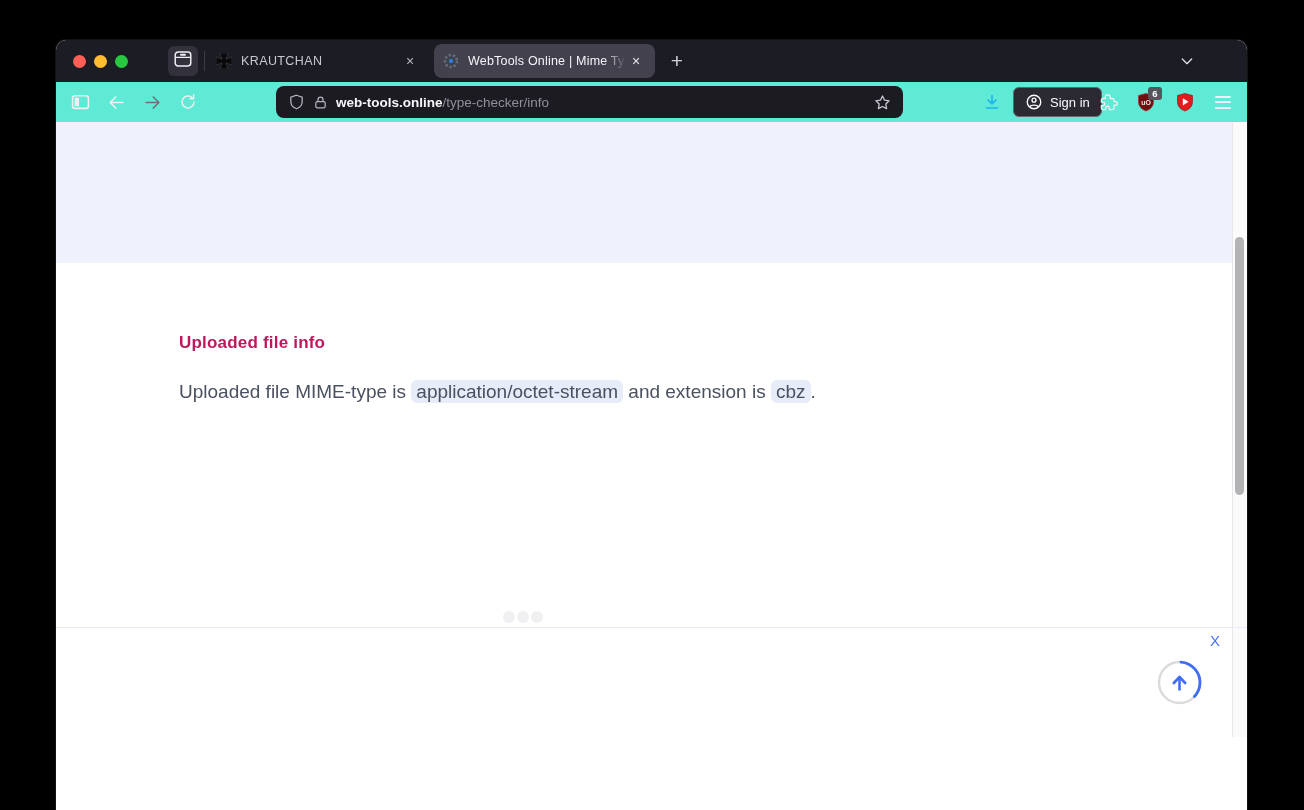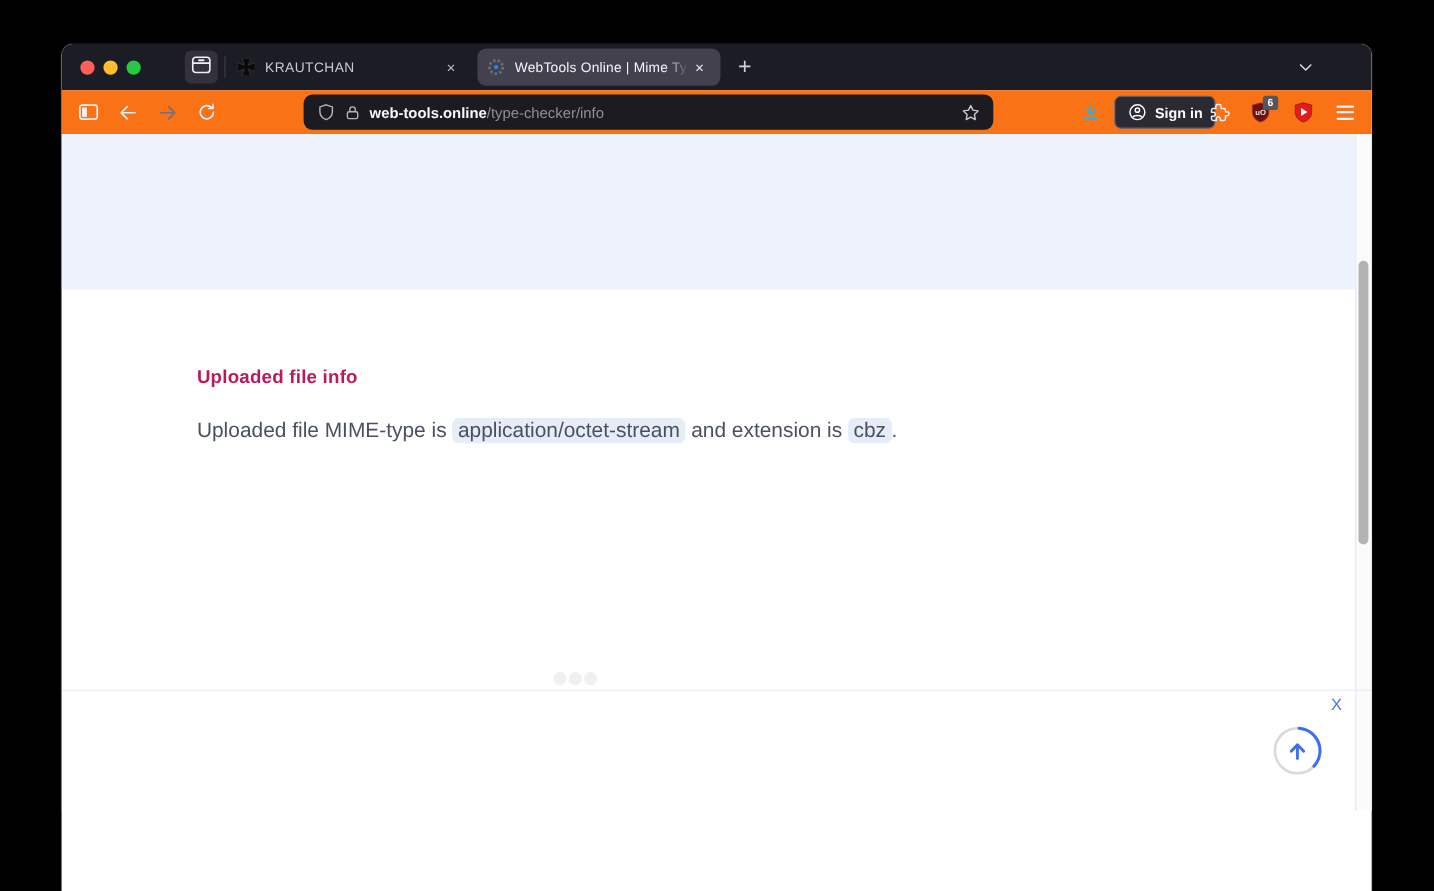--- a/index.html
+++ b/index.html
@@ -27,31 +27,31 @@
   .tab-close { margin-left:auto; width:20px; height:20px; display:flex; align-items:center; justify-content:center;
     color:#b9b9c2; font-size:14px; border-radius:4px; }
   .tab-active { left:378px; width:221px; top:4px; height:34px; border-radius:8px; background:#42414d;
     display:flex; align-items:center; padding:0 9px; position:absolute; }
   .tab-active .tab-label { color:#f5f5f9; letter-spacing:.2px;
     -webkit-mask-image:linear-gradient(90deg,#000 86%,transparent); mask-image:linear-gradient(90deg,#000 86%,transparent); }
   .newtab { position:absolute; left:606px; top:6px; width:30px; height:30px; color:#cfcfd6; font-size:21px; font-weight:300; }
   .alltabs { position:absolute; left:1116px; top:6px; width:30px; height:30px; }
 
   
-  .navbar { position:relative; height:40px; background:#f97316; }
+  .navbar { position:relative; height:40px; background:#5eead4; }
   .nav-icon { position:absolute; top:6px; width:28px; height:28px; display:flex; align-items:center; justify-content:center; border-radius:6px; }
   .urlbar { position:absolute; left:220px; top:4px; width:627px; height:32px; background:#1c1b22;
     border-radius:8px; display:flex; align-items:center; padding:0 12px; }
   .urlbar .sep { width:8px; }
   .url-text { font-size:13.5px; margin-left:8px; white-space:nowrap; }
   .url-domain { color:#f7f7fa; font-weight:700; }
   .url-path { color:#8f8f9d; font-weight:400; }
   .url-star { margin-left:auto; }
   .signin { position:absolute; left:957px; top:5px; height:30px; padding:0 11px; border:1px solid #65656e;
-    border-radius:6px; display:flex; align-items:center; gap:7px; color:#fbfbfe; font-size:13px; font-weight:700; background:#2b2a33;justify-content:space-between; }
+    border-radius:6px; display:flex; align-items:center; gap:7px; color:#fbfbfe; font-size:13px; font-weight:400; background:#2b2a33;justify-content:space-between; }
   .badge { position:absolute; top:-5px; right:-6px; min-width:14px; height:13px; background:#55555e; color:#fff;
     font-size:9.5px; font-weight:700; border-radius:3px; display:flex; align-items:center; justify-content:center; padding:0 2px; }
   .hamburger { display:flex; flex-direction:column; gap:3.5px; }
   .hamburger div { width:16px; height:2px; background:#eef; border-radius:1px; }
 
   
   .content { position:relative; height:615px; background:#fff; overflow:hidden; }
   .hero { position:absolute; left:0; right:15px; top:0; height:141px; background:#edf2fc; }
   .gutter { position:absolute; right:0; top:0; bottom:0; width:15px; background:#fbfbfc; border-left:1px solid #e7e7eb; }
   .thumb { position:absolute; right:3px; top:115px; width:9px; height:258px; border-radius:5px; background:#b3b3b6; }

